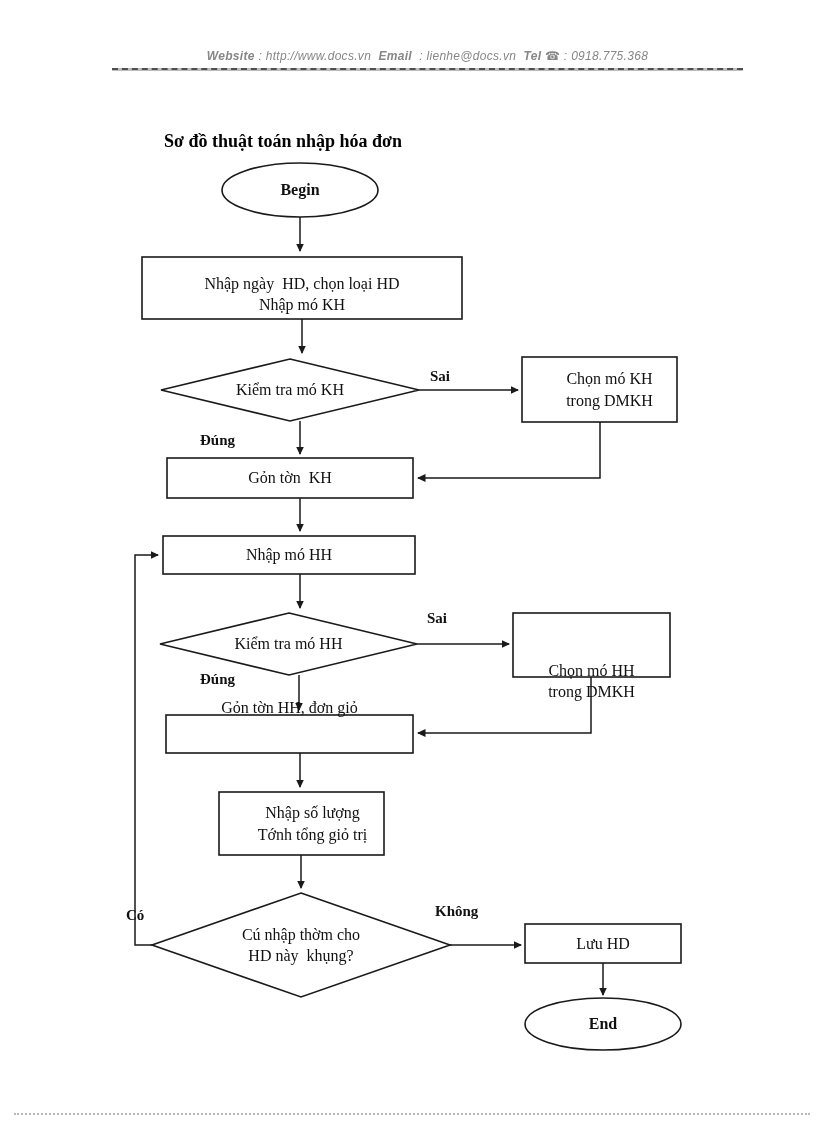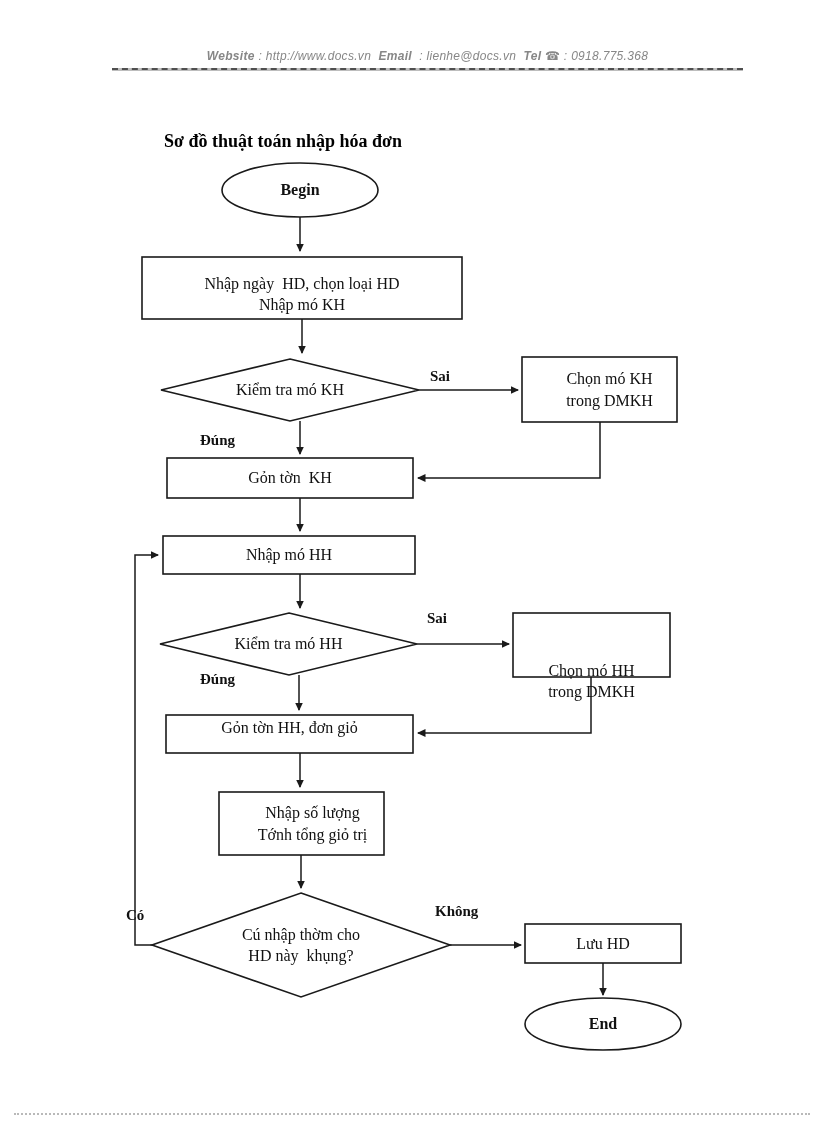--- a/index.html
+++ b/index.html
@@ -100,21 +100,21 @@
   <div class="txt" style="left:160px;top:613px;width:257px;height:62px;">Kiểm tra mó HH</div>
   <div class="lbl" style="left:427px;top:610px;">Sai</div>
 
   <div class="txt" style="left:513px;top:613px;width:157px;height:64px;margin-top:36px;">
     <div>Chọn mó HH</div>
     <div>trong DMKH</div>
   </div>
 
   <div class="lbl" style="left:200px;top:671px;">Đúng</div>
 
-  <div class="txt" style="left:166px;top:715px;width:247px;height:26px;">Gỏn tờn HH, đơn giỏ</div>
+  <div class="txt" style="left:166px;top:695px;width:247px;height:26px;">Gỏn tờn HH, đơn giỏ</div>
 
   <div class="txt" style="left:230px;top:792px;width:165px;height:63px;">
     <div>Nhập số lượng</div>
     <div>Tớnh tổng giỏ trị</div>
   </div>
 
   <div class="txt" style="left:172px;top:903px;width:258px;height:84px;">
     <div>Cú nhập thờm cho</div>
     <div>HD này  khụng?</div>
   </div>

